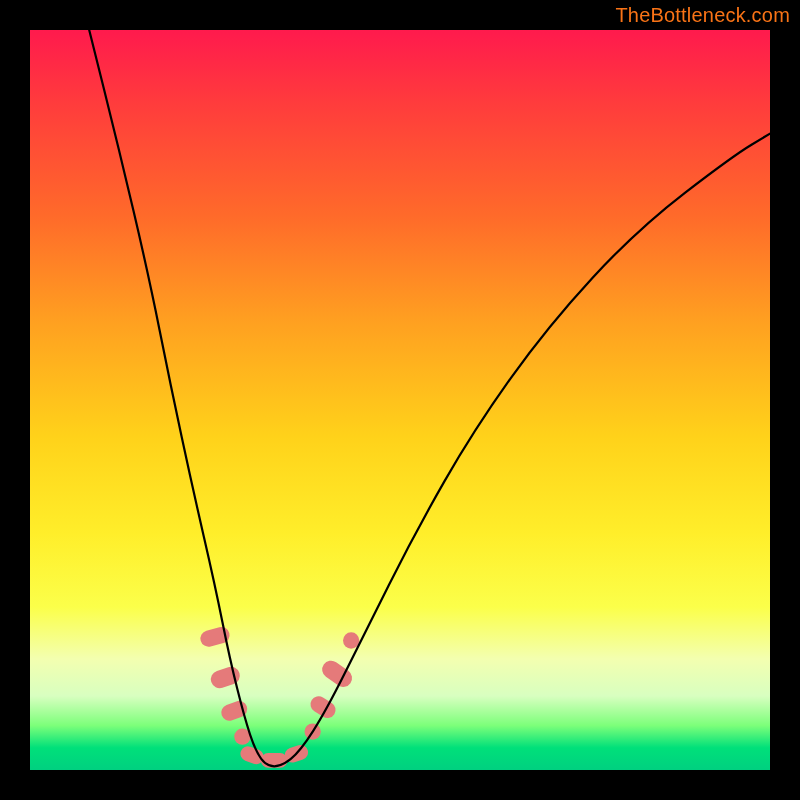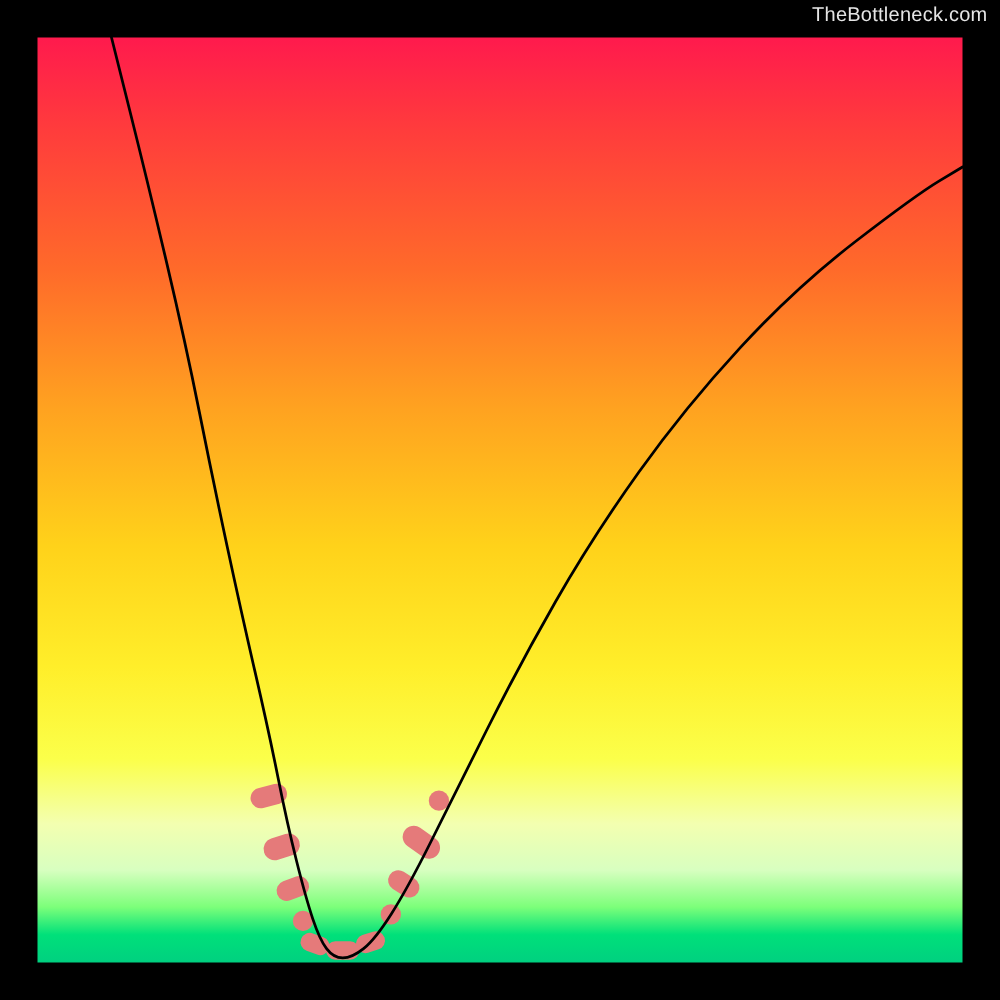--- a/index.html
+++ b/index.html
@@ -37,22 +37,22 @@
       #d8ffc0 90%,
       #7cff7a 94%,
       #00e07a 97%,
       #00d080 100%
     );
   }
   .watermark {
     position: absolute;
     top: 4px;
     right: 10px;
-    color: #e5e5e5;
-    font-size: 16px;
+    color: #f97316;
+    font-size: 20px;
     font-weight: 500;
     letter-spacing: 0.2px;
     user-select: none;
   }
   svg.curve {
     position: absolute;
     left: 30px;
     top: 30px;
     width: 740px;
     height: 740px;

